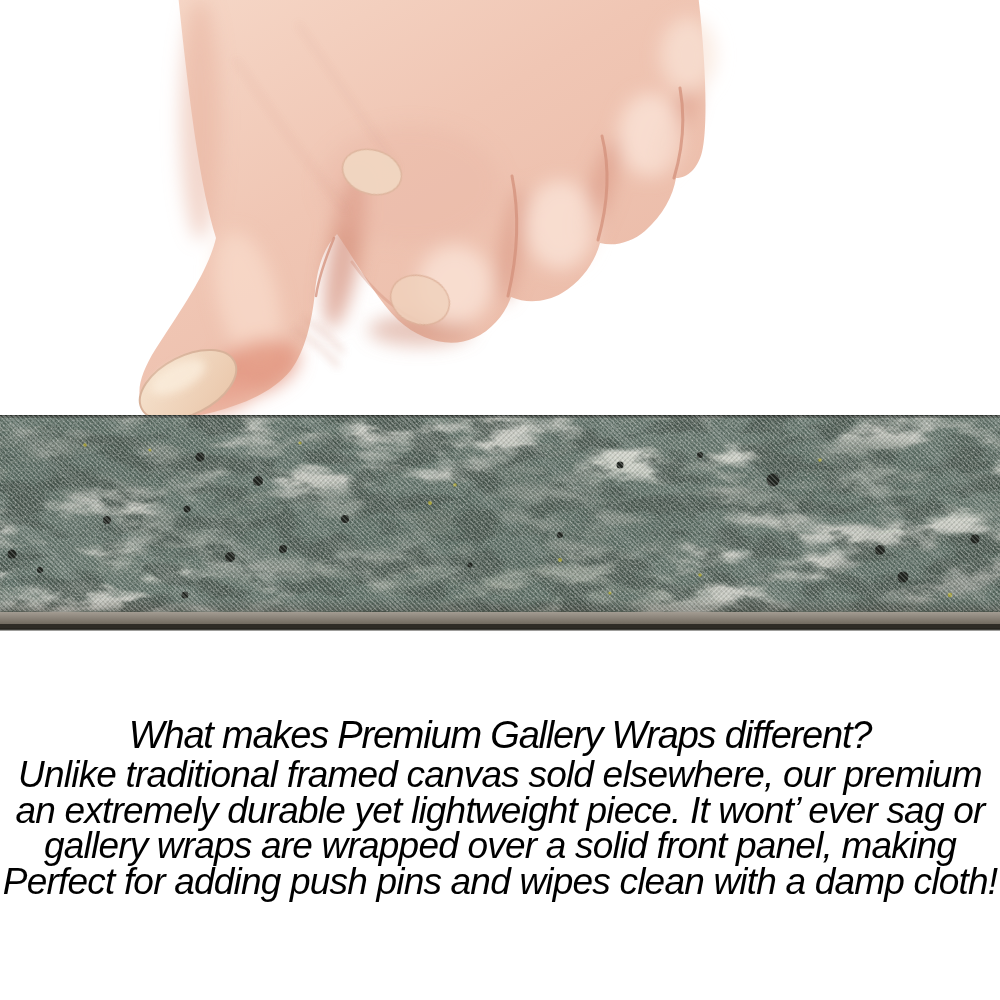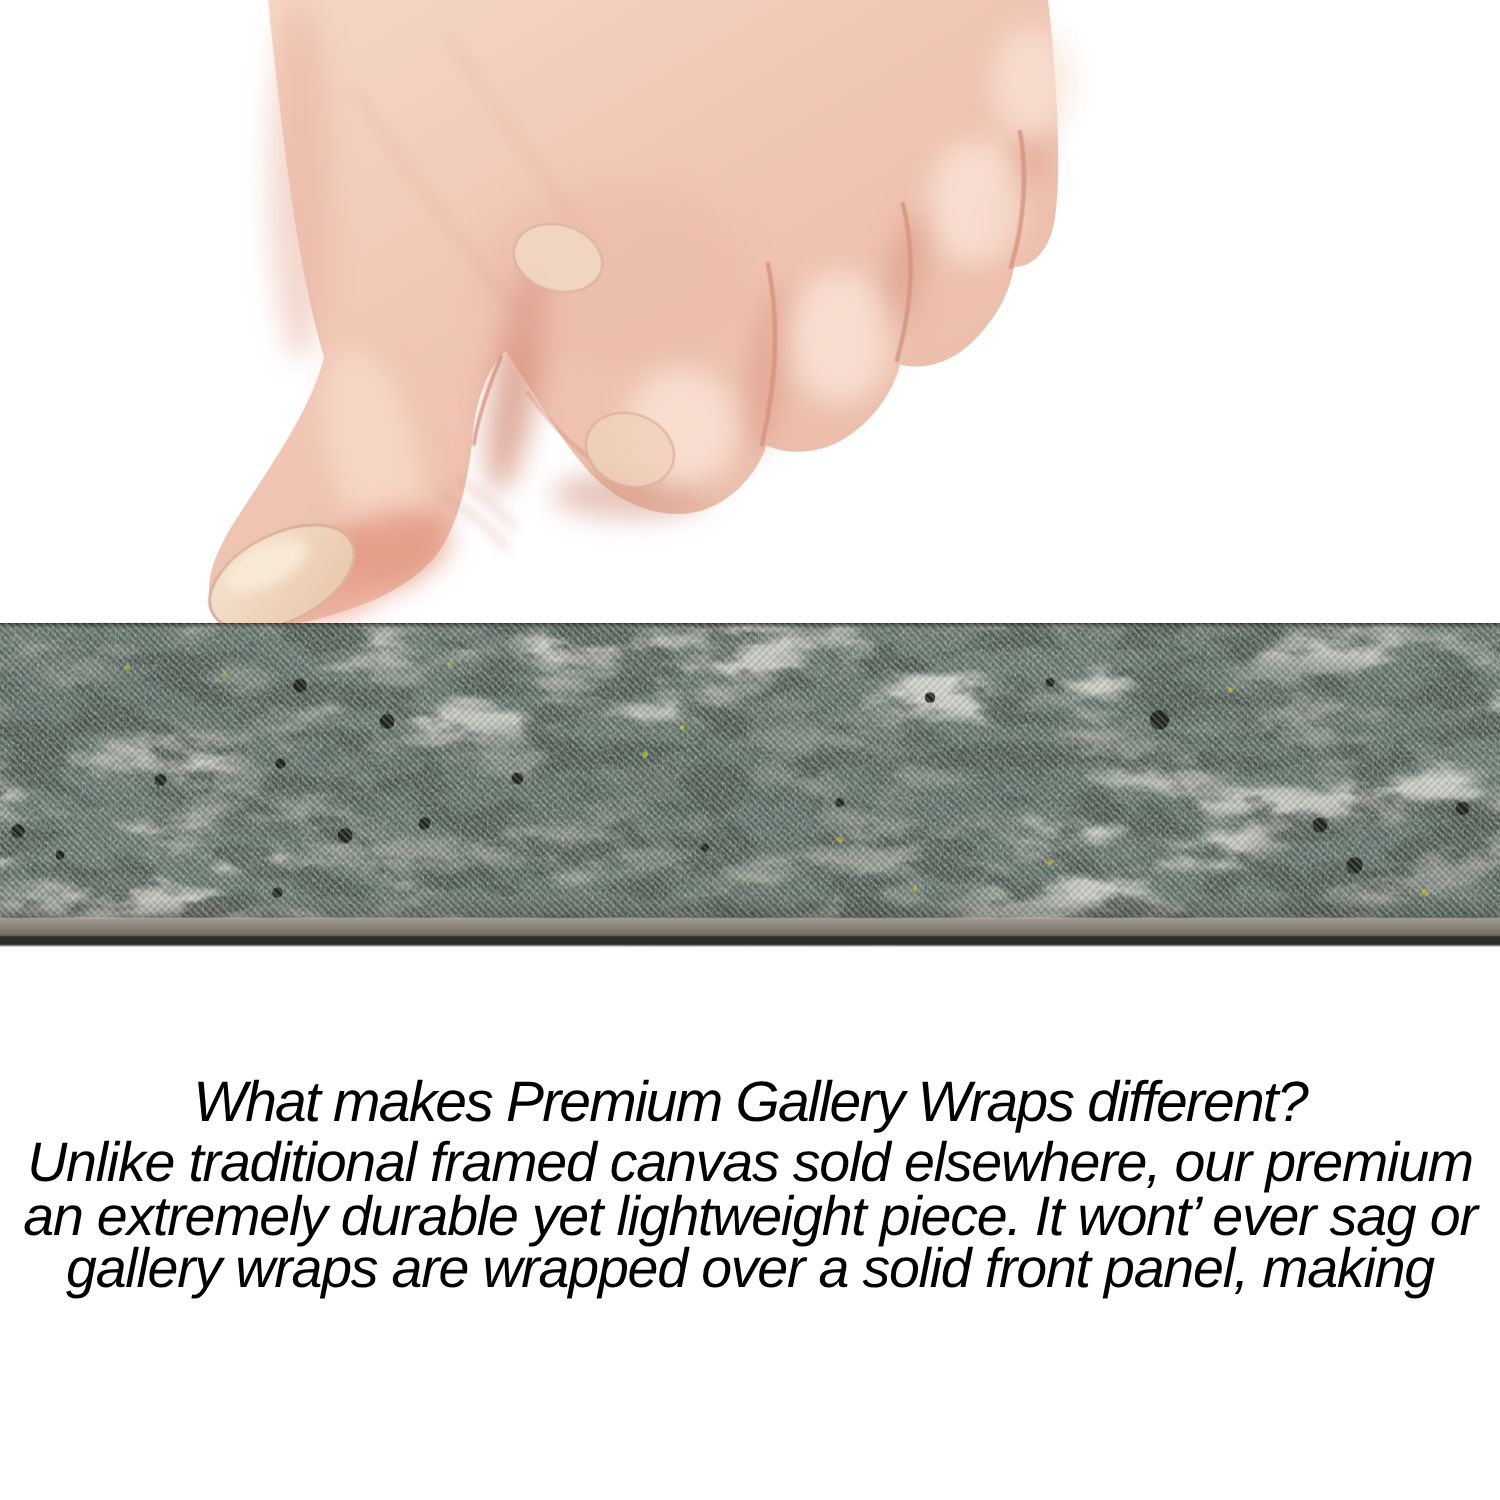--- a/index.html
+++ b/index.html
@@ -199,15 +199,16 @@
       </g>
     </svg>
     <div class="weave"></div>
   </div>
 
   <section class="caption">
     <h1>What makes Premium Gallery Wraps different?</h1>
     <p>Unlike traditional framed canvas sold elsewhere, our premium</p>
     <p>an extremely durable yet lightweight piece. It wont’ ever sag or</p>
     <p>gallery wraps are wrapped over a solid front panel, making</p>
+    <p>Perfect for adding push pins and wipes clean with a damp cloth!</p>
   </section>
 
 </div>
 
 </body></html>

